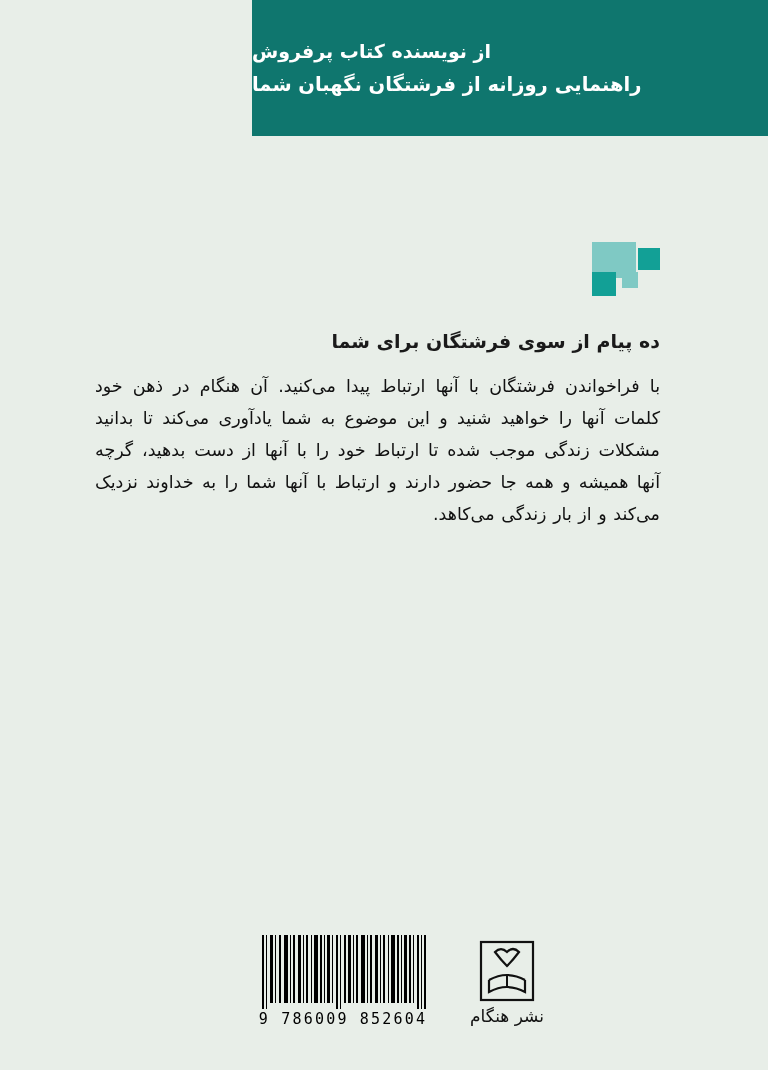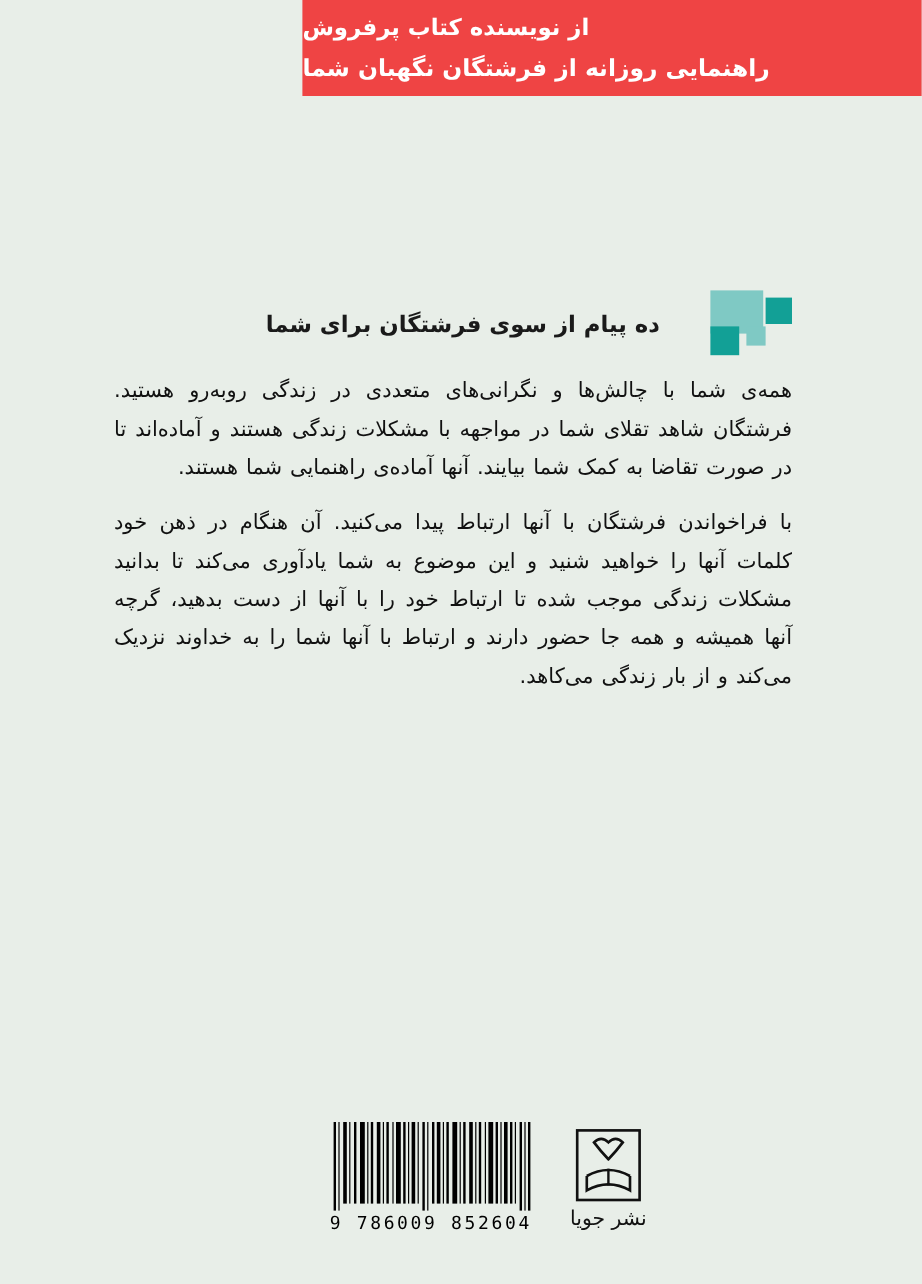--- a/index.html
+++ b/index.html
@@ -22,22 +22,22 @@
     background: #e8eee8;
     box-sizing: border-box;
   }
 
   
   .top-banner {
     position: absolute;
     top: 0;
     right: 0;
     width: 516px;
-    height: 80px;
-    background: #ef4444;
+    height: 136px;
+    background: #0f766e;
     display: flex;
     flex-direction: column;
     justify-content: center;
     align-items: flex-end;
     padding: 0 26px 0 0;
     box-sizing: border-box;
   }
   .top-banner .line {
     color: #ffffff;
     font-size: 19px;
@@ -57,21 +57,21 @@
     position: absolute;
     top: 240px;
     right: 108px;
     width: 565px;
     direction: rtl;
     text-align: justify;
   }
 
   .heading-row {
     display: flex;
-    flex-direction: row;
+    flex-direction: column;
     align-items: flex-start;
     justify-content: flex-start;
     gap: 14px;
     margin-bottom: 14px;
   }
 
   .heading-text {
     color: #1a1a1a;
     font-size: 19px;
     font-weight: bold;
@@ -132,21 +132,20 @@
     width: 768px;
     height: 120px;
   }
 
   .barcode-wrap {
     position: absolute;
     left: 258px;
     bottom: 8px;
     width: 170px;
     text-align: center;
-    margin-left: 16px;
   }
   .barcode {
     height: 74px;
     width: 168px;
     display: block;
   }
   .barcode-digits {
     font-family: "DejaVu Sans Mono", "Liberation Mono", monospace;
     font-size: 15px;
     letter-spacing: 2.2px;
@@ -191,21 +190,20 @@
     <div class="heading-row">
       <div class="glyph">
         <i class="sq-a"></i>
         <i class="sq-b"></i>
         <i class="sq-d"></i>
         <i class="sq-c"></i>
       </div>
       <div class="heading-text">ده پیام از سوی فرشتگان برای شما</div>
     </div>
 
-    <p class="para p1">همه‌ی شما با چالش‌ها و نگرانی‌های متعددی در زندگی روبه‌رو هستید. فرشتگان شاهد تقلای شما در مواجهه با مشکلات زندگی هستند و آماده‌اند تا در صورت تقاضا به کمک شما بیایند. آنها آماده‌ی راهنمایی شما هستند.</p>
     <p class="para p2">با فراخواندن فرشتگان با آنها ارتباط پیدا می‌کنید. آن هنگام در ذهن خود کلمات آنها را خواهید شنید و این موضوع به شما یادآوری می‌کند تا بدانید مشکلات زندگی موجب شده تا ارتباط خود را با آنها از دست بدهید، گرچه آنها همیشه و همه جا حضور دارند و ارتباط با آنها شما را به خداوند نزدیک می‌کند و از بار زندگی می‌کاهد.</p>
 
   </div>
 
   <div class="footer">
 
     <div class="barcode-wrap">
       <svg class="barcode" viewBox="0 0 168 74" preserveAspectRatio="none">
         <rect x="0" y="0" width="168" height="74" fill="#e8eee8"></rect>
         <g fill="#000">
@@ -254,18 +252,18 @@
     </div>
 
     <div class="publisher">
       <svg class="pub-mark" viewBox="0 0 56 62">
         <rect x="2" y="2" width="52" height="58" fill="none" stroke="#111" stroke-width="2.2"></rect>
         <path d="M10 40 Q28 30 46 40" fill="none" stroke="#111" stroke-width="2.2"></path>
         <path d="M10 40 L10 52 Q28 42 46 52 L46 40" fill="none" stroke="#111" stroke-width="2.2"></path>
         <path d="M28 34 L28 48" stroke="#111" stroke-width="2"></path>
         <path d="M16 12 Q22 6 28 12 Q34 6 40 12 Q34 20 28 26 Q22 20 16 12 Z" fill="none" stroke="#111" stroke-width="2.2"></path>
       </svg>
-      <div class="pub-name">نشر جویا</div>
+      <div class="pub-name">نشر هنگام</div>
     </div>
 
   </div>
 
 </div>
 
 </body></html>

